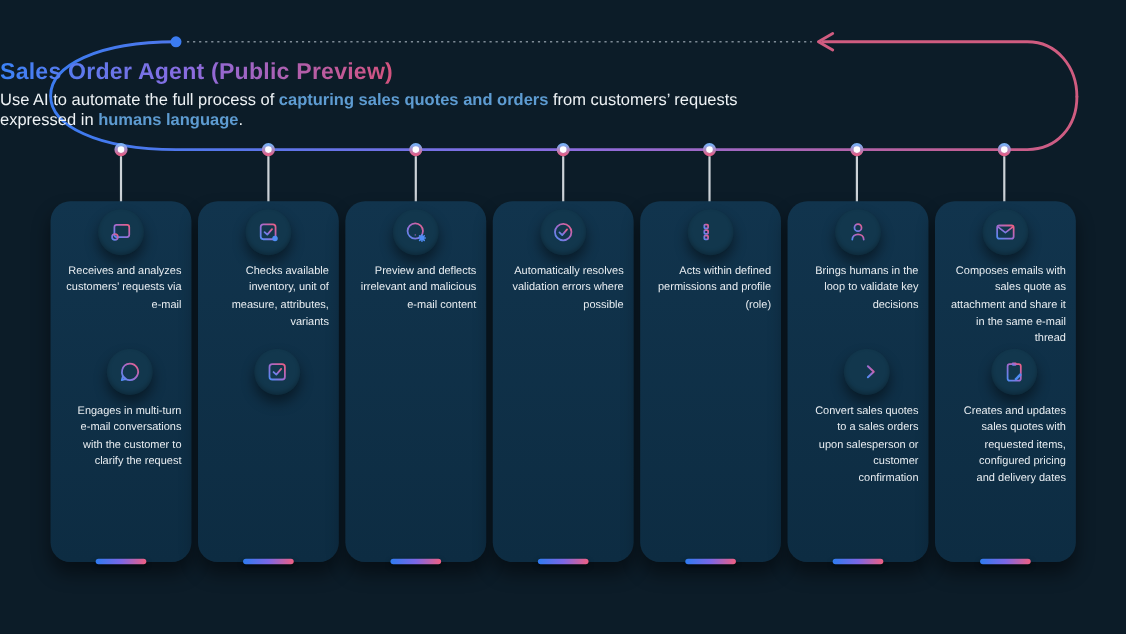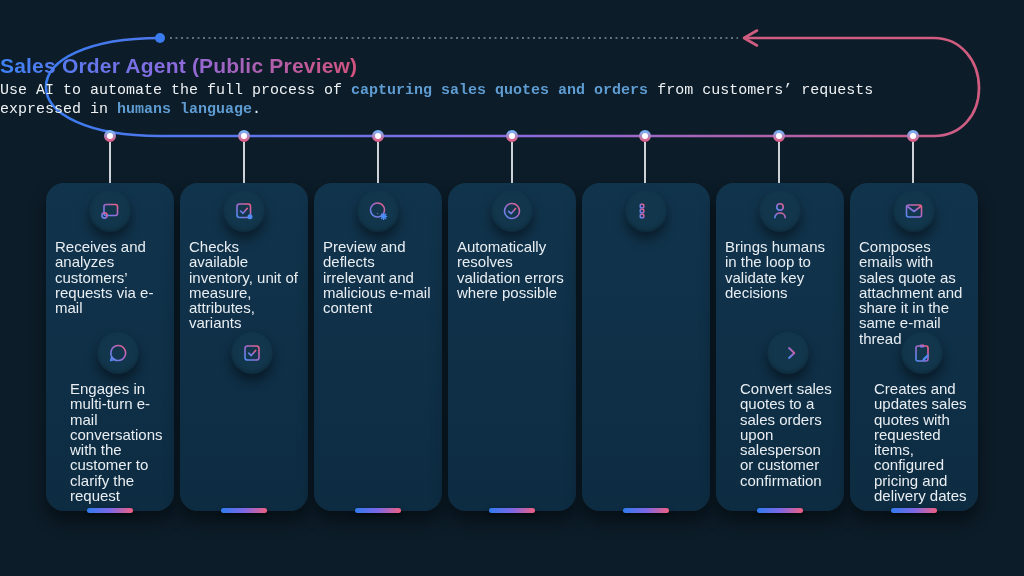--- a/index.html
+++ b/index.html
@@ -14,43 +14,43 @@
     position:absolute;top:54px;left:0;width:1024px;z-index:3;
   }
   .title{
     display:inline-block;
     font-size:21px;font-weight:700;letter-spacing:.2px;
     background:linear-gradient(90deg,#3b82f6 0%,#8a6ce0 48%,#d4537e 100%);
     -webkit-background-clip:text;background-clip:text;
     color:transparent;-webkit-text-fill-color:transparent;
   }
   .subtitle{
-    margin-top:3px;font-size:15px;line-height:19px;color:#eef2f5;font-weight:400;font-family:Liberation Mono, monospace;
+    margin-top:3px;font-size:15px;line-height:19px;color:#eef2f5;font-weight:400;
   }
   .hl{color:#5e9cd2;font-weight:600;}
   .cards{
     position:absolute;top:183px;left:46px;width:932px;height:328px;
     display:grid;grid-template-columns:repeat(7,1fr);gap:6px;z-index:2;
   }
   .card{
     position:relative;border-radius:18px;height:328px;
     background:linear-gradient(180deg,#11344d 0%,#0d2c42 100%);
     box-shadow:0 10px 16px rgba(0,0,0,.45);
   }
   .sec1{padding-top:7px;}
-  .sec2{position:absolute;top:149px;left:0;right:0;margin-left:15px;}
+  .sec2{position:absolute;top:134px;left:0;right:0;margin-left:15px;}
   .icon-circle{
     width:42px;height:42px;border-radius:50%;margin:0 auto;
     background:#12374d;
     box-shadow:0 7px 12px rgba(0,0,0,.45), inset 0 -2px 4px rgba(0,0,0,.25);
     display:flex;align-items:center;justify-content:center;
   }
   .card-text{
-    margin-top:7px;padding:0 9px;text-align:left;
-    font-size:15px;line-height:15.3px;color:#e9eef2;
+    margin-top:7px;padding:0 9px;text-align:right;
+    font-size:10px;line-height:15.3px;color:#e9eef2;
   }
   .bar{
     position:absolute;bottom:-2px;left:50%;transform:translateX(-50%);
     width:46px;height:5px;border-radius:3px;
     background:linear-gradient(90deg,#2f7bf0 0%,#7c67e6 50%,#ef5f82 100%);
     box-shadow:0 2px 5px rgba(0,0,0,.5);
   }
   .ic{display:block;}
 </style>
 </head>
@@ -195,20 +195,21 @@
         <svg class="ic" width="24" height="24" viewBox="0 0 24 24" fill="none" stroke="url(#ig)" stroke-width="1.6" stroke-linecap="round" stroke-linejoin="round">
           <line x1="8" y1="8.5" x2="8" y2="15.5"></line>
           <rect x="6.3" y="5.3" width="3.4" height="3.4" rx="0.8"></rect>
           <rect x="6.3" y="10.3" width="3.4" height="3.4" rx="0.8"></rect>
           <rect x="6.3" y="15.3" width="3.4" height="3.4" rx="0.8"></rect>
           <line x1="12.3" y1="7" x2="18.3" y2="7"></line>
           <line x1="12.3" y1="12" x2="18.3" y2="12"></line>
           <line x1="12.3" y1="17" x2="18.3" y2="17"></line>
         </svg>
       </div>
+      <div class="card-text">Acts within defined permissions and profile (role)</div>
     </div>
     <div class="bar"></div>
   </div>
 
   <div class="card">
     <div class="sec1">
       <div class="icon-circle">
         <svg class="ic" width="24" height="24" viewBox="0 0 24 24" fill="none" stroke="url(#ig)" stroke-width="1.6" stroke-linecap="round" stroke-linejoin="round">
           <circle cx="12" cy="8" r="3.2"></circle>
           <path d="M6.8 18.8 c0-3 2.4-4.8 5.2-4.8 s5.2 1.8 5.2 4.8"></path>

